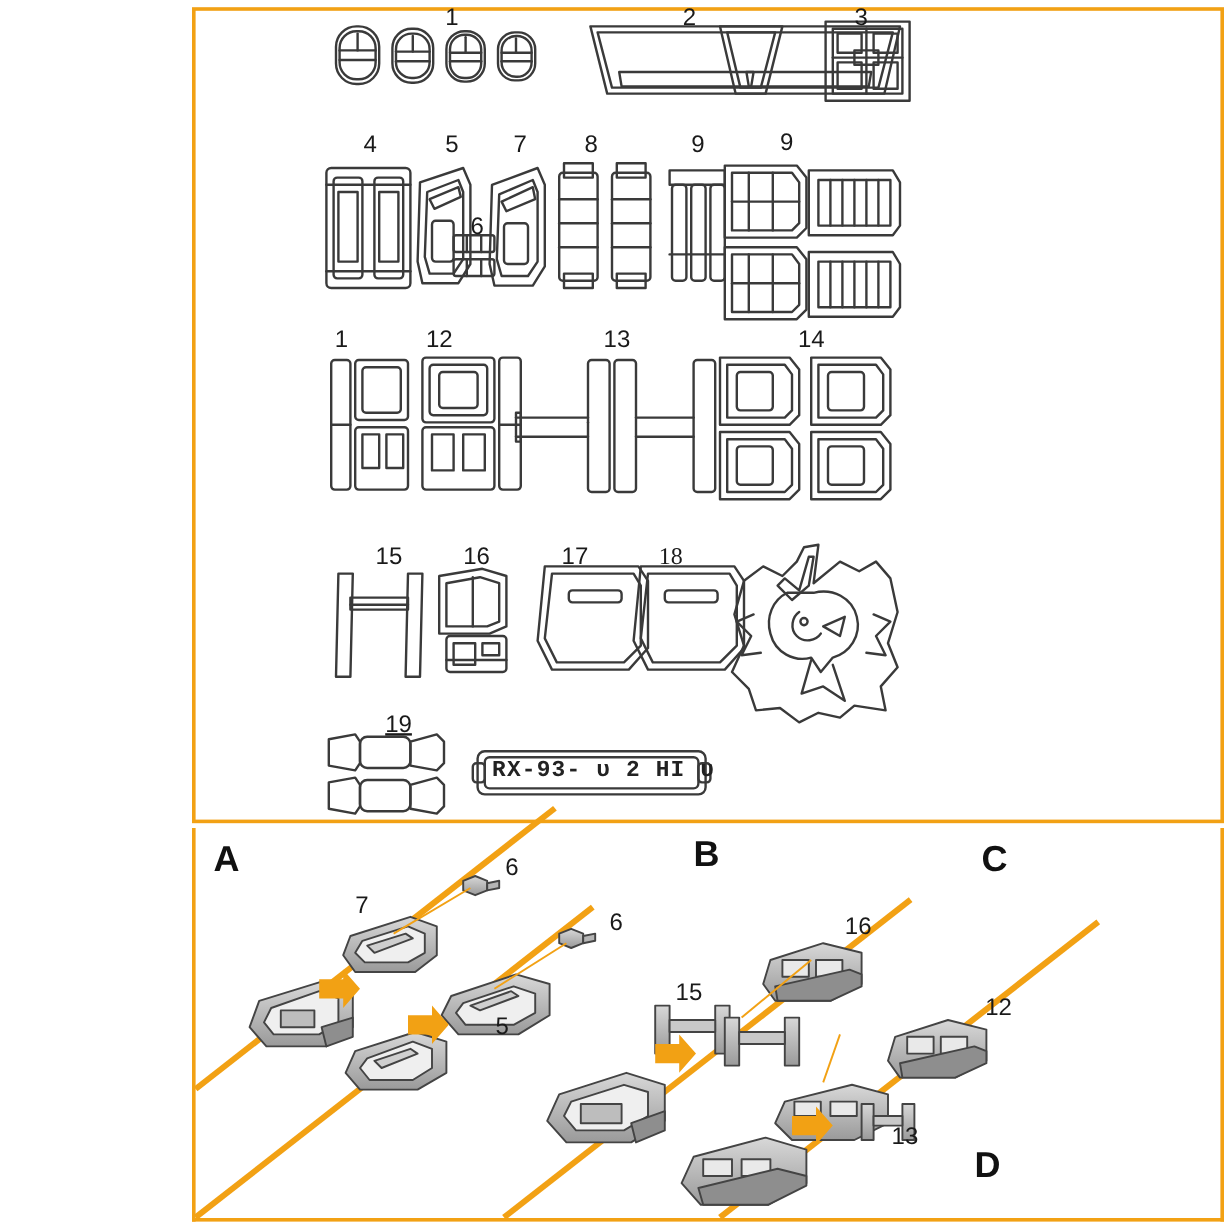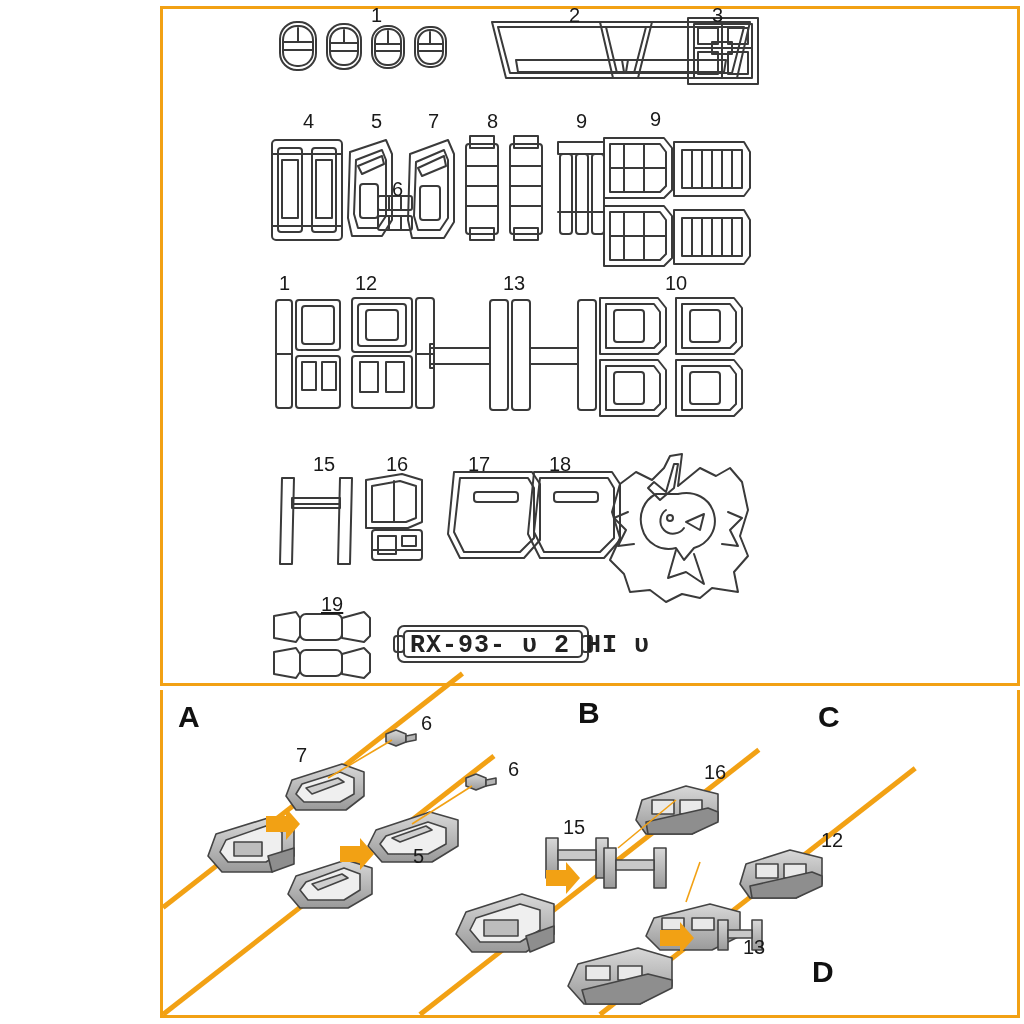--- a/index.html
+++ b/index.html
@@ -10,21 +10,21 @@
   #parts-frame{left:160px;top:6px;width:860px;height:680px;}
   #steps-frame{left:160px;top:690px;width:860px;height:328px;border-top:none;}
 
   .lbl{position:absolute;font-size:20px;color:#1a1a1a;font-family:"Liberation Sans",sans-serif;}
   .biglbl{position:absolute;font-size:30px;font-weight:bold;color:#111;}
 
   .svgwrap{position:absolute;left:0;top:0;width:1024px;height:1024px;pointer-events:none;}
 
   
   .band{position:absolute;background:#f2a114;height:5px;transform-origin:left center;}
-  .plate-text{position:absolute;font-family:"Liberation Mono",monospace;font-size:25px;font-weight:bold;letter-spacing:1px;color:#222;}
+  .plate-text{position:absolute;font-family:"Liberation Mono",monospace;font-size:19px;font-weight:bold;letter-spacing:1px;color:#222;}
 </style>
 </head>
 <body>
 
 <div id="sheet">
 
   <div class="frame" id="parts-frame"></div>
   <div class="frame" id="steps-frame"></div>
 
   <svg class="svgwrap" viewBox="0 0 1024 1024" xmlns="http://www.w3.org/2000/svg">
@@ -415,26 +415,26 @@
   <div class="lbl" style="left:371px;top:110px;">5</div>
   <div class="lbl" style="left:428px;top:110px;">7</div>
   <div class="lbl" style="left:487px;top:110px;">8</div>
   <div class="lbl" style="left:576px;top:110px;">9</div>
   <div class="lbl" style="left:650px;top:108px;">9</div>
   <div class="lbl" style="left:392px;top:178px;">6</div>
 
   <div class="lbl" style="left:279px;top:272px;">1</div>
   <div class="lbl" style="left:355px;top:272px;">12</div>
   <div class="lbl" style="left:503px;top:272px;">13</div>
-  <div class="lbl" style="left:665px;top:272px;">10</div>
+  <div class="lbl" style="left:665px;top:272px;">14</div>
 
   <div class="lbl" style="left:313px;top:453px;">15</div>
   <div class="lbl" style="left:386px;top:453px;">16</div>
   <div class="lbl" style="left:468px;top:453px;">17</div>
-  <div class="lbl" style="left:549px;top:453px;">18</div>
+  <div class="lbl" style="left:549px;top:453px;font-family:Liberation Serif, serif;">18</div>
 
   <div class="lbl" style="left:321px;top:593px;text-decoration:underline;">19</div>
 
   <div class="biglbl" style="left:178px;top:700px;">A</div>
   <div class="biglbl" style="left:578px;top:696px;">B</div>
   <div class="biglbl" style="left:818px;top:700px;">C</div>
   <div class="biglbl" style="left:812px;top:955px;">D</div>
 
   <div class="lbl" style="left:296px;top:744px;">7</div>
   <div class="lbl" style="left:421px;top:712px;">6</div>

